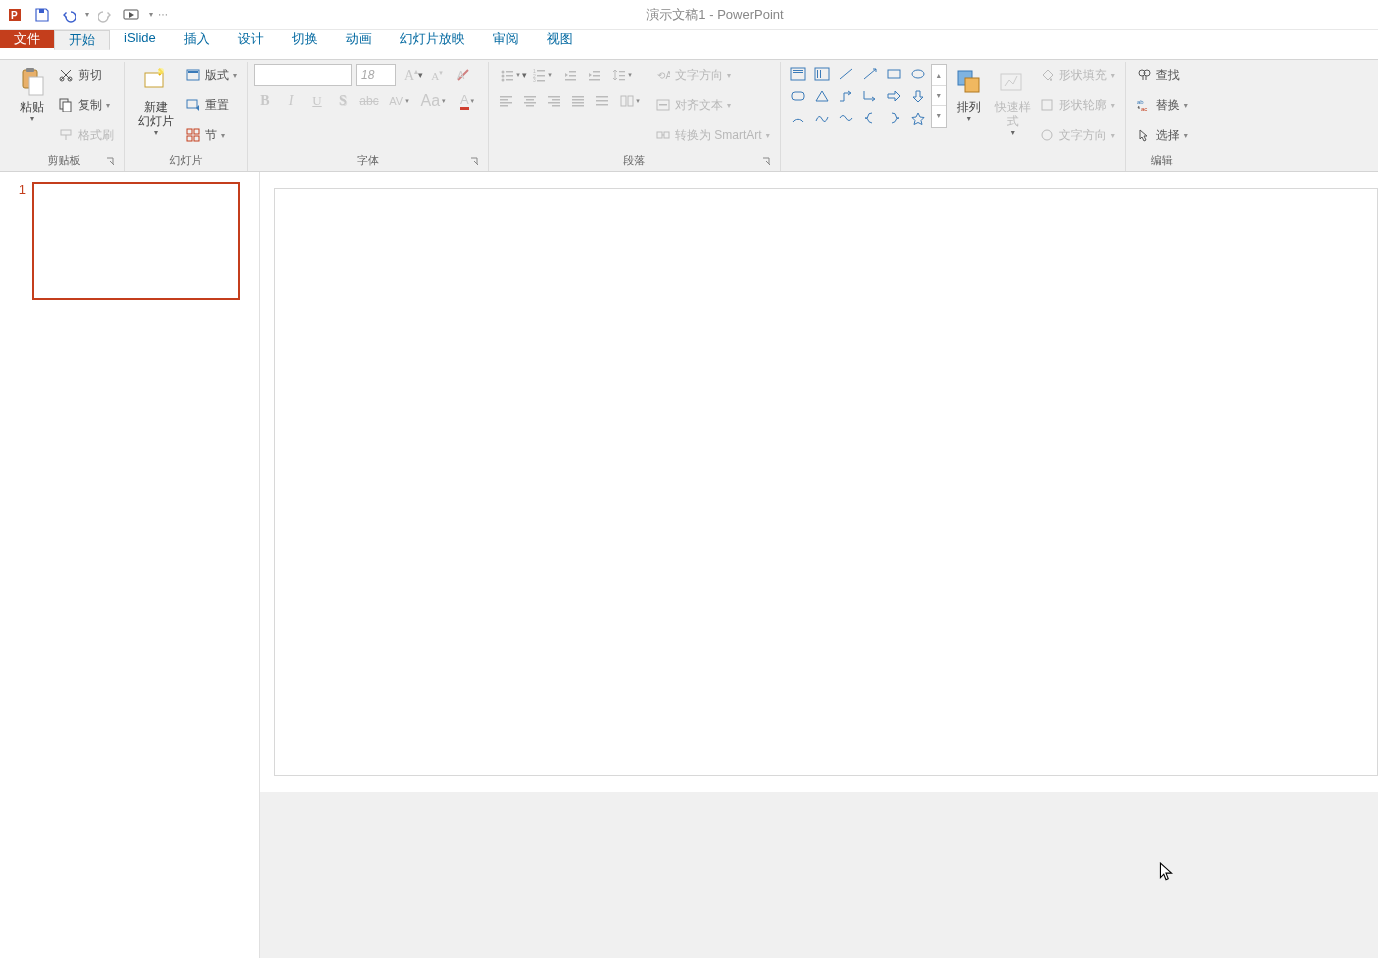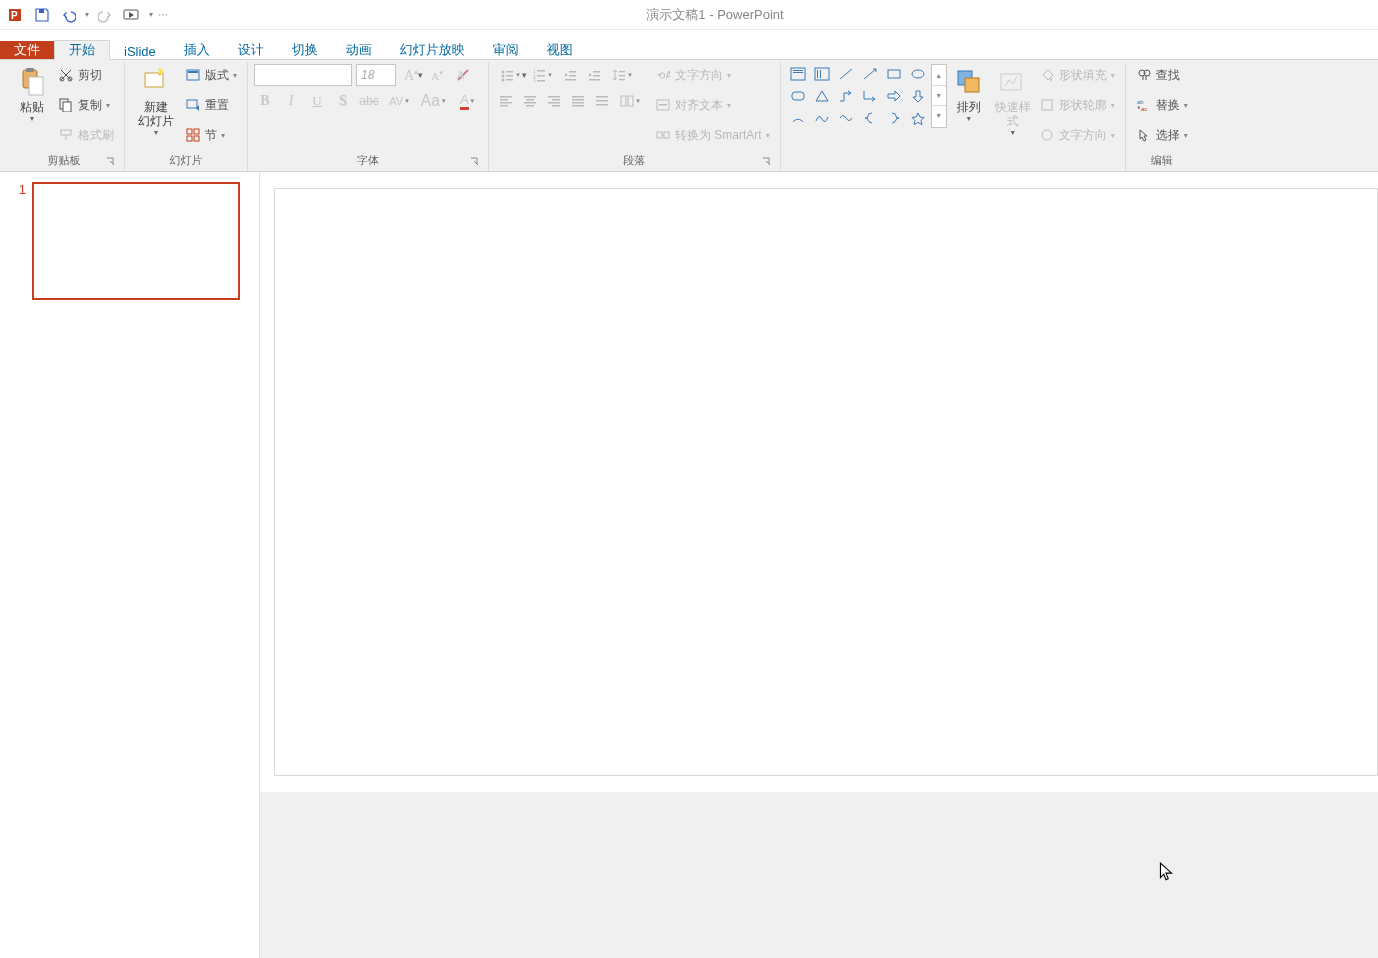--- a/index.html
+++ b/index.html
@@ -6,21 +6,21 @@
 body { width: 1378px; height: 958px; background: #fff; overflow: hidden; font-size: 12px; color: #444; }
 
 
 .titlebar { height: 30px; display: flex; align-items: center; background: #fff; border-bottom: 1px solid #e8e8e8; }
 .qat { display: flex; align-items: center; gap: 2px; padding: 0 4px; }
 .qat .icon-btn { width: 24px; height: 24px; display: flex; align-items: center; justify-content: center; cursor: pointer; }
 .title-center { flex: 1; text-align: center; color: #888; font-size: 13px; }
 .title-right { width: 120px; display: flex; justify-content: flex-end; }
 
 
-.tabs { height: 30px; display: flex; align-items: flex-end; background: #fff; border-bottom: 1px solid #d4d4d4; }
+.tabs { height: 30px; display: flex; align-items: flex-start; background: #fff; border-bottom: 1px solid #d4d4d4; }
 .tab { padding: 0 14px; display: flex; align-items: center; font-size: 13px; color: #0369a1; cursor: pointer; }
 .tab.file { background: #c43e1c; color: #fff; }
 .tab.active { background: #f0f0f0; border-top: 1px solid #d4d4d4; border-left: 1px solid #d4d4d4; border-right: 1px solid #d4d4d4; border-bottom: 1px solid #f0f0f0; margin-bottom: -1px; }
 
 
 .ribbon { height: 112px; background: #f0f0f0; border-bottom: 1px solid #d4d4d4; display: flex; padding: 2px 4px 0 4px; }
 .group { display: flex; flex-direction: column; padding: 0 6px; border-right: 1px solid #dcdcdc; min-width: 40px; }
 .group:last-child { border-right: none; }
 .group-content { flex: 1; display: flex; align-items: flex-start; padding-top: 2px; }
 .group-label { height: 18px; text-align: center; font-size: 11px; color: #666; position: relative; }

